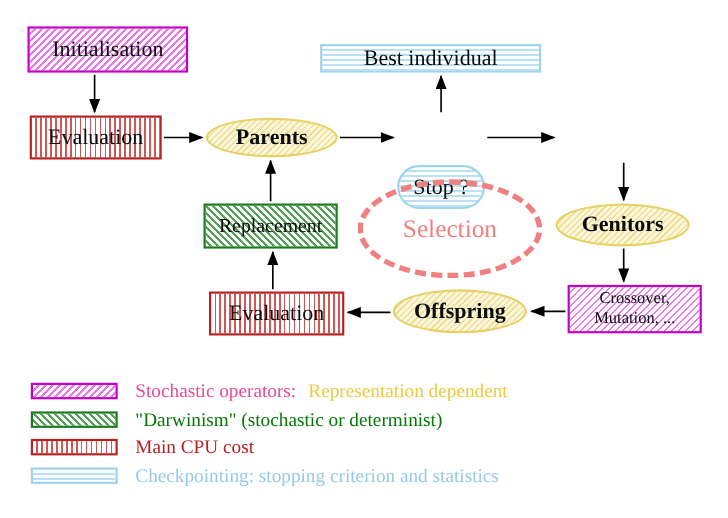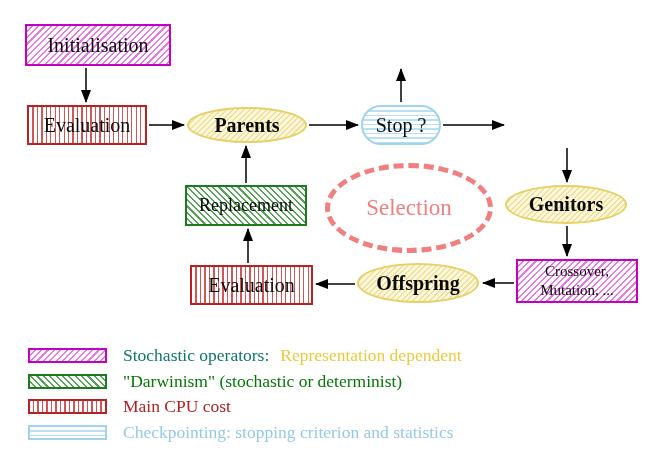--- a/index.html
+++ b/index.html
@@ -13,21 +13,21 @@
     font-size:20px; color:#0a0a0a; text-align:center; line-height:1.05;
     white-space:nowrap;
   }
   
   .h-magenta { background:repeating-linear-gradient(135deg,#ffffff 0px,#ffffff 3px,#e87ae8 3px,#e87ae8 4.5px); border:2px solid #c400c4; }
   .h-green   { background:repeating-linear-gradient(45deg,#ffffff 0px,#ffffff 3px,#55a155 3px,#55a155 4.5px); border:2px solid #1e7a1e; }
   .h-red     { background:repeating-linear-gradient(90deg,#ffffff 0px,#ffffff 3px,#d15757 3px,#d15757 4.5px); border:2px solid #b92222; }
   .h-cyan    { background:repeating-linear-gradient(180deg,#ffffff 0px,#ffffff 3px,#b8e2f4 3px,#b8e2f4 4.5px); border:2px solid #a0d4ec; }
   .h-yellow  { background:repeating-linear-gradient(135deg,#fdf8dd 0px,#fdf8dd 2.5px,#efe09a 2.5px,#efe09a 4px); border:2px solid #e5d167; }
   .ellipse { border-radius:50%;font-weight:bold; }
-  .rounded { border-radius:20px; }
+  .rounded { border-radius:20px;margin-top:45px; }
 
   #node-initialisation { left:25px;  top:24px;  width:146px; height:42px; }
   #node-evaluation-top { left:27px;  top:105px; width:120px; height:40px; }
   #node-parents        { left:187px; top:107px; width:120px; height:36px; }
   #node-stop           { left:361px; top:105px; width:80px;  height:40px; }
   #node-best           { left:291px; top:40px;  width:201px; height:26px; font-size:20px; }
   #node-selection      { left:507px; top:105px; width:120px; height:41px; }
   #node-genitors       { left:505px; top:185px; width:122px; height:39px; }
   #node-crossover      { left:516px; top:259px; width:122px; height:44px; font-size:15px; flex-direction:column; line-height:1.3; }
   #node-offspring      { left:357px; top:263px; width:122px; height:40px; }
@@ -43,21 +43,21 @@
   .arrows line { stroke:#000000; stroke-width:1.5; }
 
   .legend-row { position:absolute; left:28px; display:flex; align-items:center; }
   #legend-row-1 { top:345px; }
   #legend-row-2 { top:371px; }
   #legend-row-3 { top:396px; }
   #legend-row-4 { top:422px; }
   .swatch { width:79px; height:15px; box-sizing:border-box; flex:0 0 auto; }
   .legend-text { margin-left:16px; font-size:17.5px; white-space:nowrap; }
   .legend-text2 { margin-left:11px; font-size:17.5px; white-space:nowrap; }
-  .c-magenta { color:#0f766e; }
+  .c-magenta { color:#ec4899; }
   .c-gold    { color:#edc93c; }
   .c-green   { color:#067806; }
   .c-red     { color:#b22222; }
   .c-blue    { color:#95c9e9; }
 </style>
 </head>
 <body>
 
 <div class="stage">
 
@@ -89,20 +89,23 @@
     </div>
 
   <div class="node h-yellow ellipse" id="node-parents">
       <span>Parents</span>
     </div>
 
   <div class="node h-cyan rounded" id="node-stop">
       <span>Stop ?</span>
     </div>
 
+  <div class="node h-cyan" id="node-best">
+      <span>Best individual</span>
+    </div>
 
 
   <div class="node h-yellow ellipse" id="node-genitors">
       <span>Genitors</span>
     </div>
 
   <div class="node h-magenta" id="node-crossover">
     <span>Crossover,</span>
     <span>Mutation, ...</span>
   </div>

